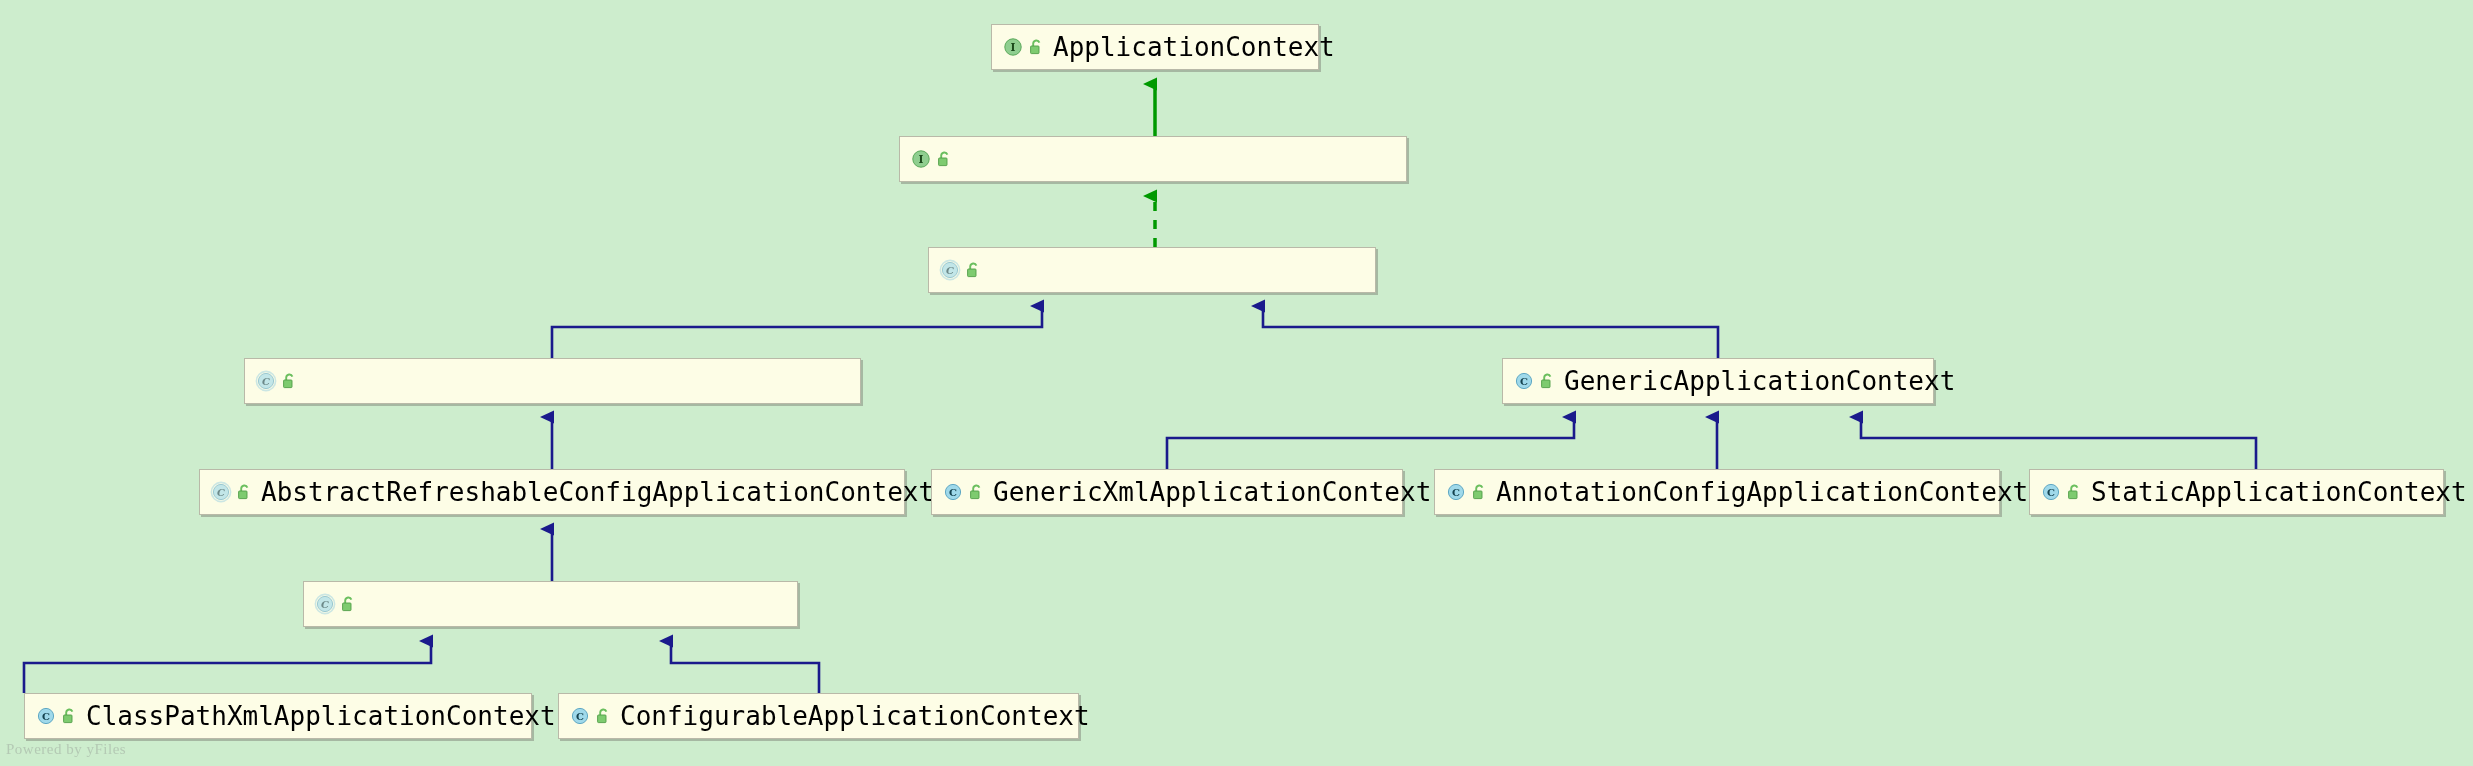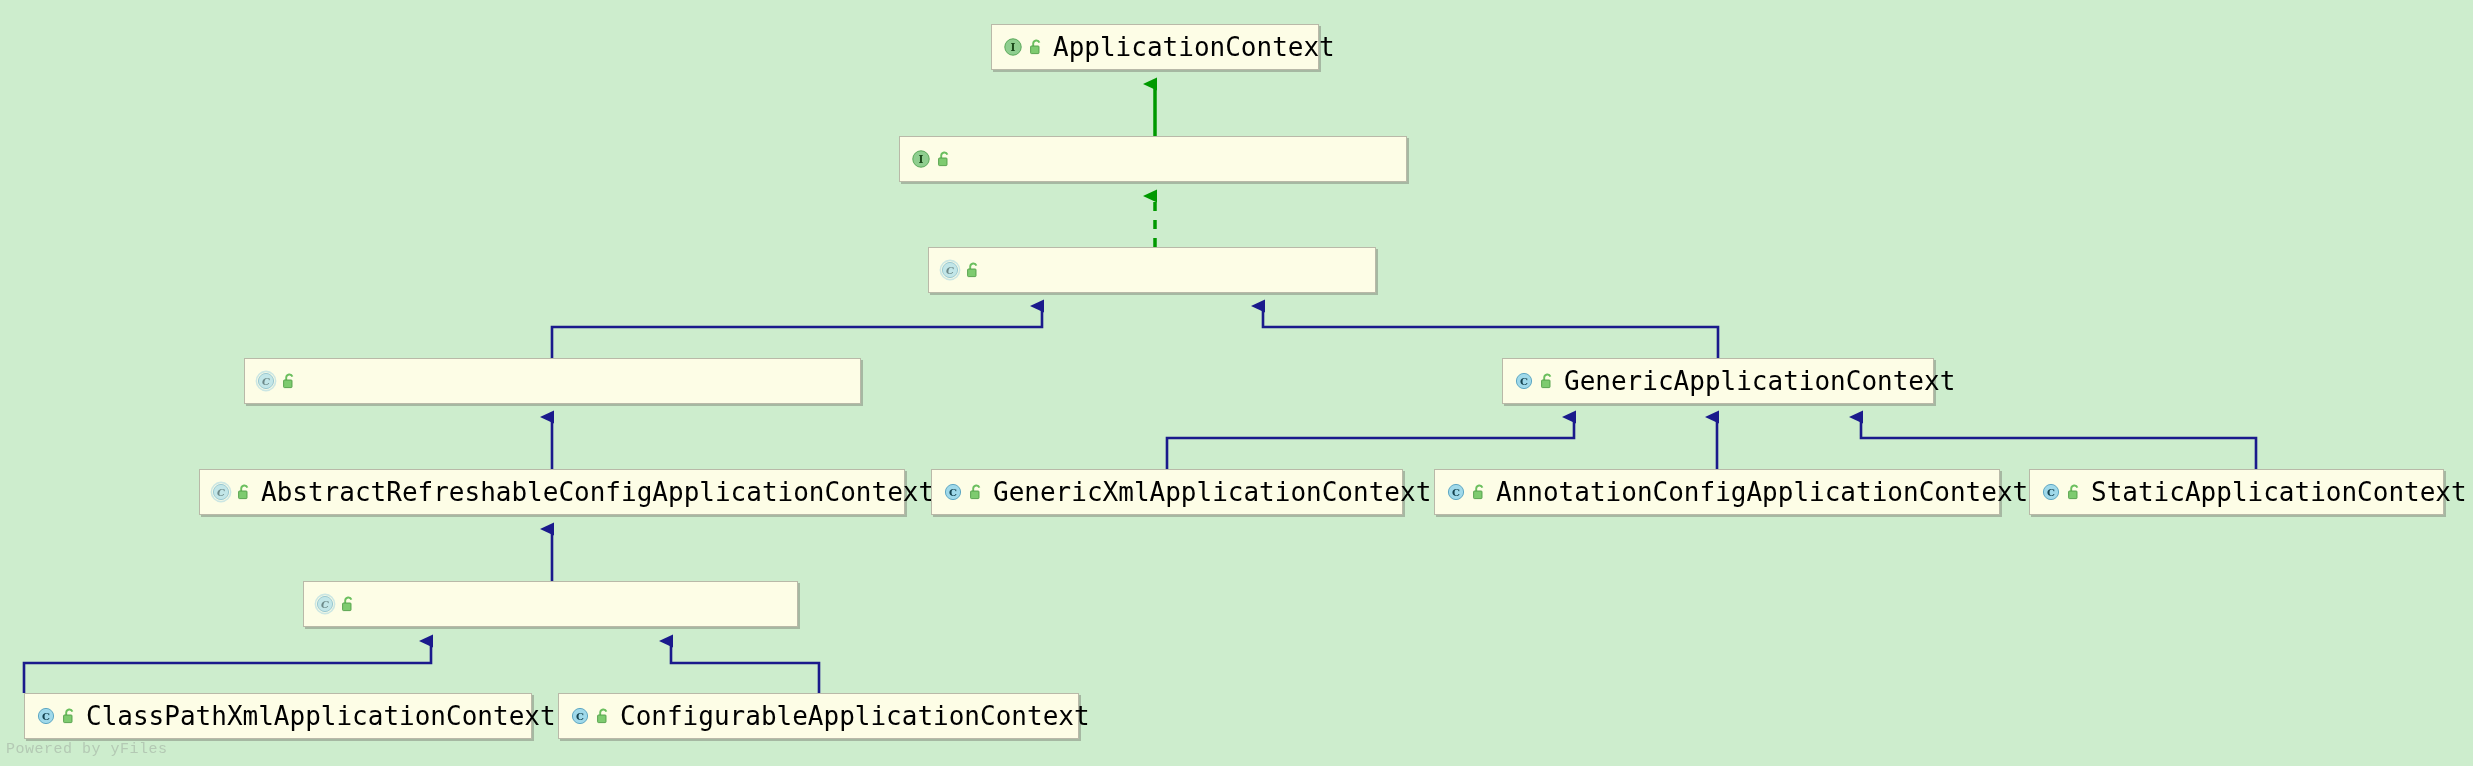--- a/index.html
+++ b/index.html
@@ -46,21 +46,21 @@
     line-height: 28px;
     color: #000000;
     letter-spacing: 0px;
     margin-left: 5px;
   }
   .lockwrap { margin-right: 1px; }
   .watermark {
     position: absolute;
     left: 6px;
     top: 741px;
-    font-family: Liberation Mono, monospace;
+    font-family: Liberation Serif, serif;
     font-size: 15px;
     color: #b4c9b4;
     letter-spacing: 0.5px;
   }
 </style>
 </head>
 <body>
 
 <div id="canvas">
 

